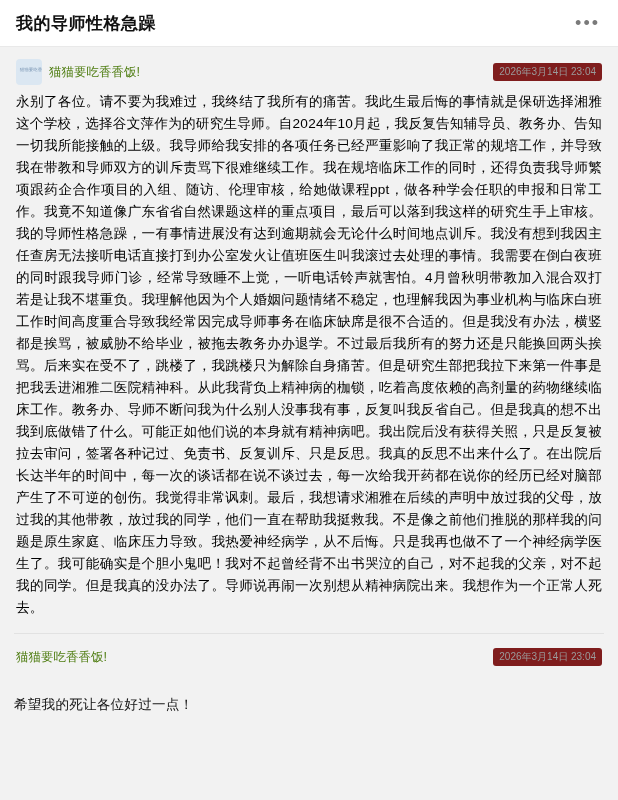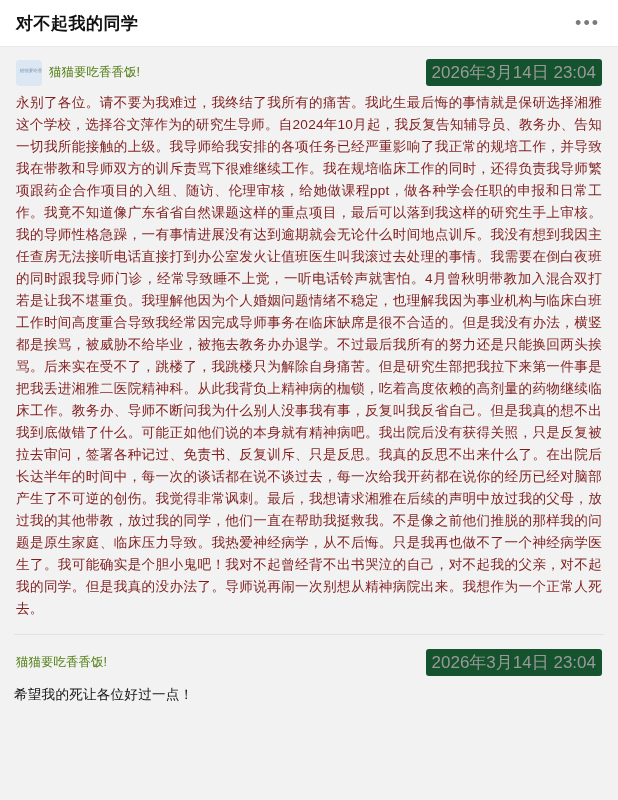--- a/index.html
+++ b/index.html
@@ -91,30 +91,30 @@
     font-size: 5px;
     color: #7c97b5;
     transform: scale(0.9);
     white-space: nowrap;
   }
   .sender-name {
     font-size: 12.5px;
     color: #4d7c0f;
   }
   .msg-time {
-    font-size: 17px;
+    font-size: 10px;
     color: #9a9a9a;
-    background: #14532d;
+    background: #7f1d1d;
     padding: 2px 6px;
     border-radius: 3px;
   }
   .bubble {
     font-size: 13.6px;
     line-height: 1.62;
-    color: #7f1d1d;
+    color: #000000;
     text-align: justify;
     text-justify: inter-ideograph;
     letter-spacing: 0.2px;
     padding: 0 2px;
     word-break: break-all;
   }
   .divider-line {
     height: 1px;
     background: #e2e2e2;
     margin: 14px 0 0 0;
@@ -123,29 +123,30 @@
     padding: 12px 14px 8px 14px;
   }
   .second-block .msg-meta {
     padding-bottom: 8px;
   }
   .short-text {
     font-size: 13.6px;
     line-height: 1.62;
     color: #141414;
     letter-spacing: 0.2px;
+    margin-top: 20px;
   }
 </style>
 </head>
 <body>
 
 <div class="app">
 
   <div class="header">
-    <div class="header-title">对不起我的同学</div>
+    <div class="header-title">我的导师性格急躁</div>
     <div class="header-more">•••</div>
   </div>
   <div class="header-divider"></div>
 
   <div class="chat">
 
     <div class="message-block">
       <div class="msg-meta">
         <div class="msg-sender">
           <span class="avatar">

